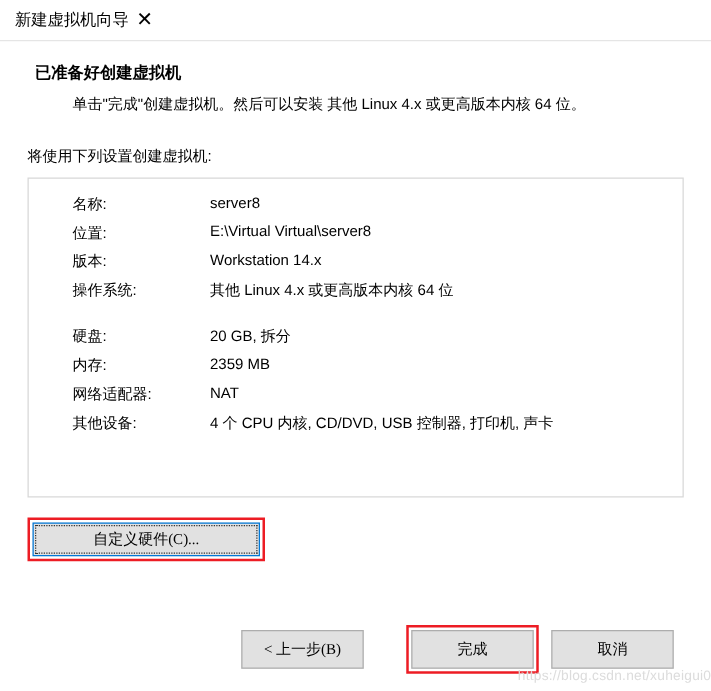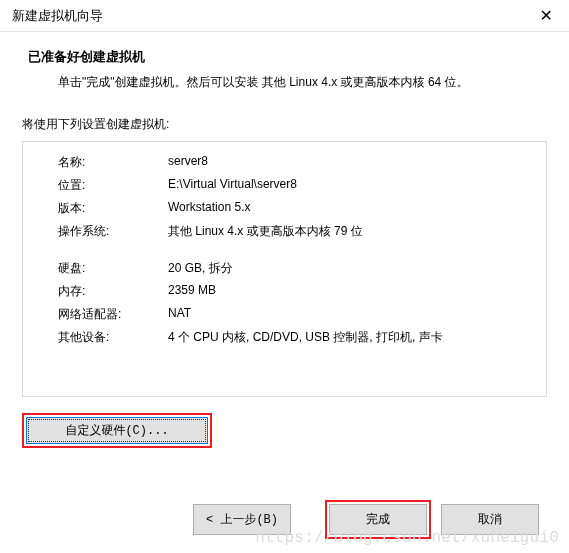--- a/index.html
+++ b/index.html
@@ -7,21 +7,21 @@
       font-family: "Microsoft YaHei", "Segoe UI", Tahoma, sans-serif;
       font-size: 12px;
       background: #fff;
       width: 569px;
       height: 553px;
       position: relative;
       color: #000;
     }
     .titlebar {
       display: flex;
-      justify-content: space-between;
+      justify-content: flex-start;
       align-items: center;
       padding: 6px 10px 6px 12px;
       border-bottom: 1px solid #e5e5e5;
       font-size: 13px;
     }
     .close-x { font-size: 16px; padding: 0 6px; cursor: default; font-weight: 300; }
     .header {
       padding: 16px 28px 14px 28px;
     }
     .header-title { font-weight: bold; font-size: 13px; margin-bottom: 6px; }
@@ -42,21 +42,21 @@
     }
     .highlight-red {
       border: 2px solid #ed1c24;
       display: inline-block;
       padding: 2px;
     }
     .btn {
       background: #e1e1e1;
       border: 1px solid #adadad;
       padding: 5px 14px;
-      font-family: Liberation Mono, monospace;
+      font-family: Liberation Serif, serif;
       font-size: 12px;
       cursor: default;
       min-width: 88px;
       text-align: center;
     }
     .btn-custom {
       width: 182px;
       padding: 4px 0;
       border: 1px solid #0078d7;
       outline: 1px dotted #333;
@@ -73,26 +73,25 @@
     .footer .btn { min-width: 98px; padding: 6px 10px; }
     .highlight-finish {
       border: 2px solid #ed1c24;
       padding: 2px;
       display: inline-block;
       margin-left: 24px;
     }
     .watermark {
       position: absolute;
       bottom: 6px;
-      right: 10px;
+      right: 0;
       color: #dcdcdc;
-      font-size: 16px;
+      font-size: 11px;
       pointer-events: none;
       letter-spacing: 0.2px;
-      font-family: Liberation Mono, monospace;
     }
   </style>
 </head>
 <body>
 
 <div class="titlebar">
   <span>新建虚拟机向导</span>
   <span class="close-x">✕</span>
 </div>
 
@@ -108,25 +107,25 @@
       <div class="info-row">
         <div class="info-label">名称:</div>
         <div class="info-val">server8</div>
       </div>
       <div class="info-row">
         <div class="info-label">位置:</div>
         <div class="info-val">E:\Virtual Virtual\server8</div>
       </div>
       <div class="info-row">
         <div class="info-label">版本:</div>
-        <div class="info-val">Workstation 5.x</div>
+        <div class="info-val">Workstation 14.x</div>
       </div>
       <div class="info-row">
         <div class="info-label">操作系统:</div>
-        <div class="info-val">其他 Linux 4.x 或更高版本内核 79 位</div>
+        <div class="info-val">其他 Linux 4.x 或更高版本内核 64 位</div>
       </div>
     </div>
   <div class="spacer"></div>
   <div id="rows2">
       <div class="info-row">
         <div class="info-label">硬盘:</div>
         <div class="info-val">20 GB, 拆分</div>
       </div>
       <div class="info-row">
         <div class="info-label">内存:</div>

